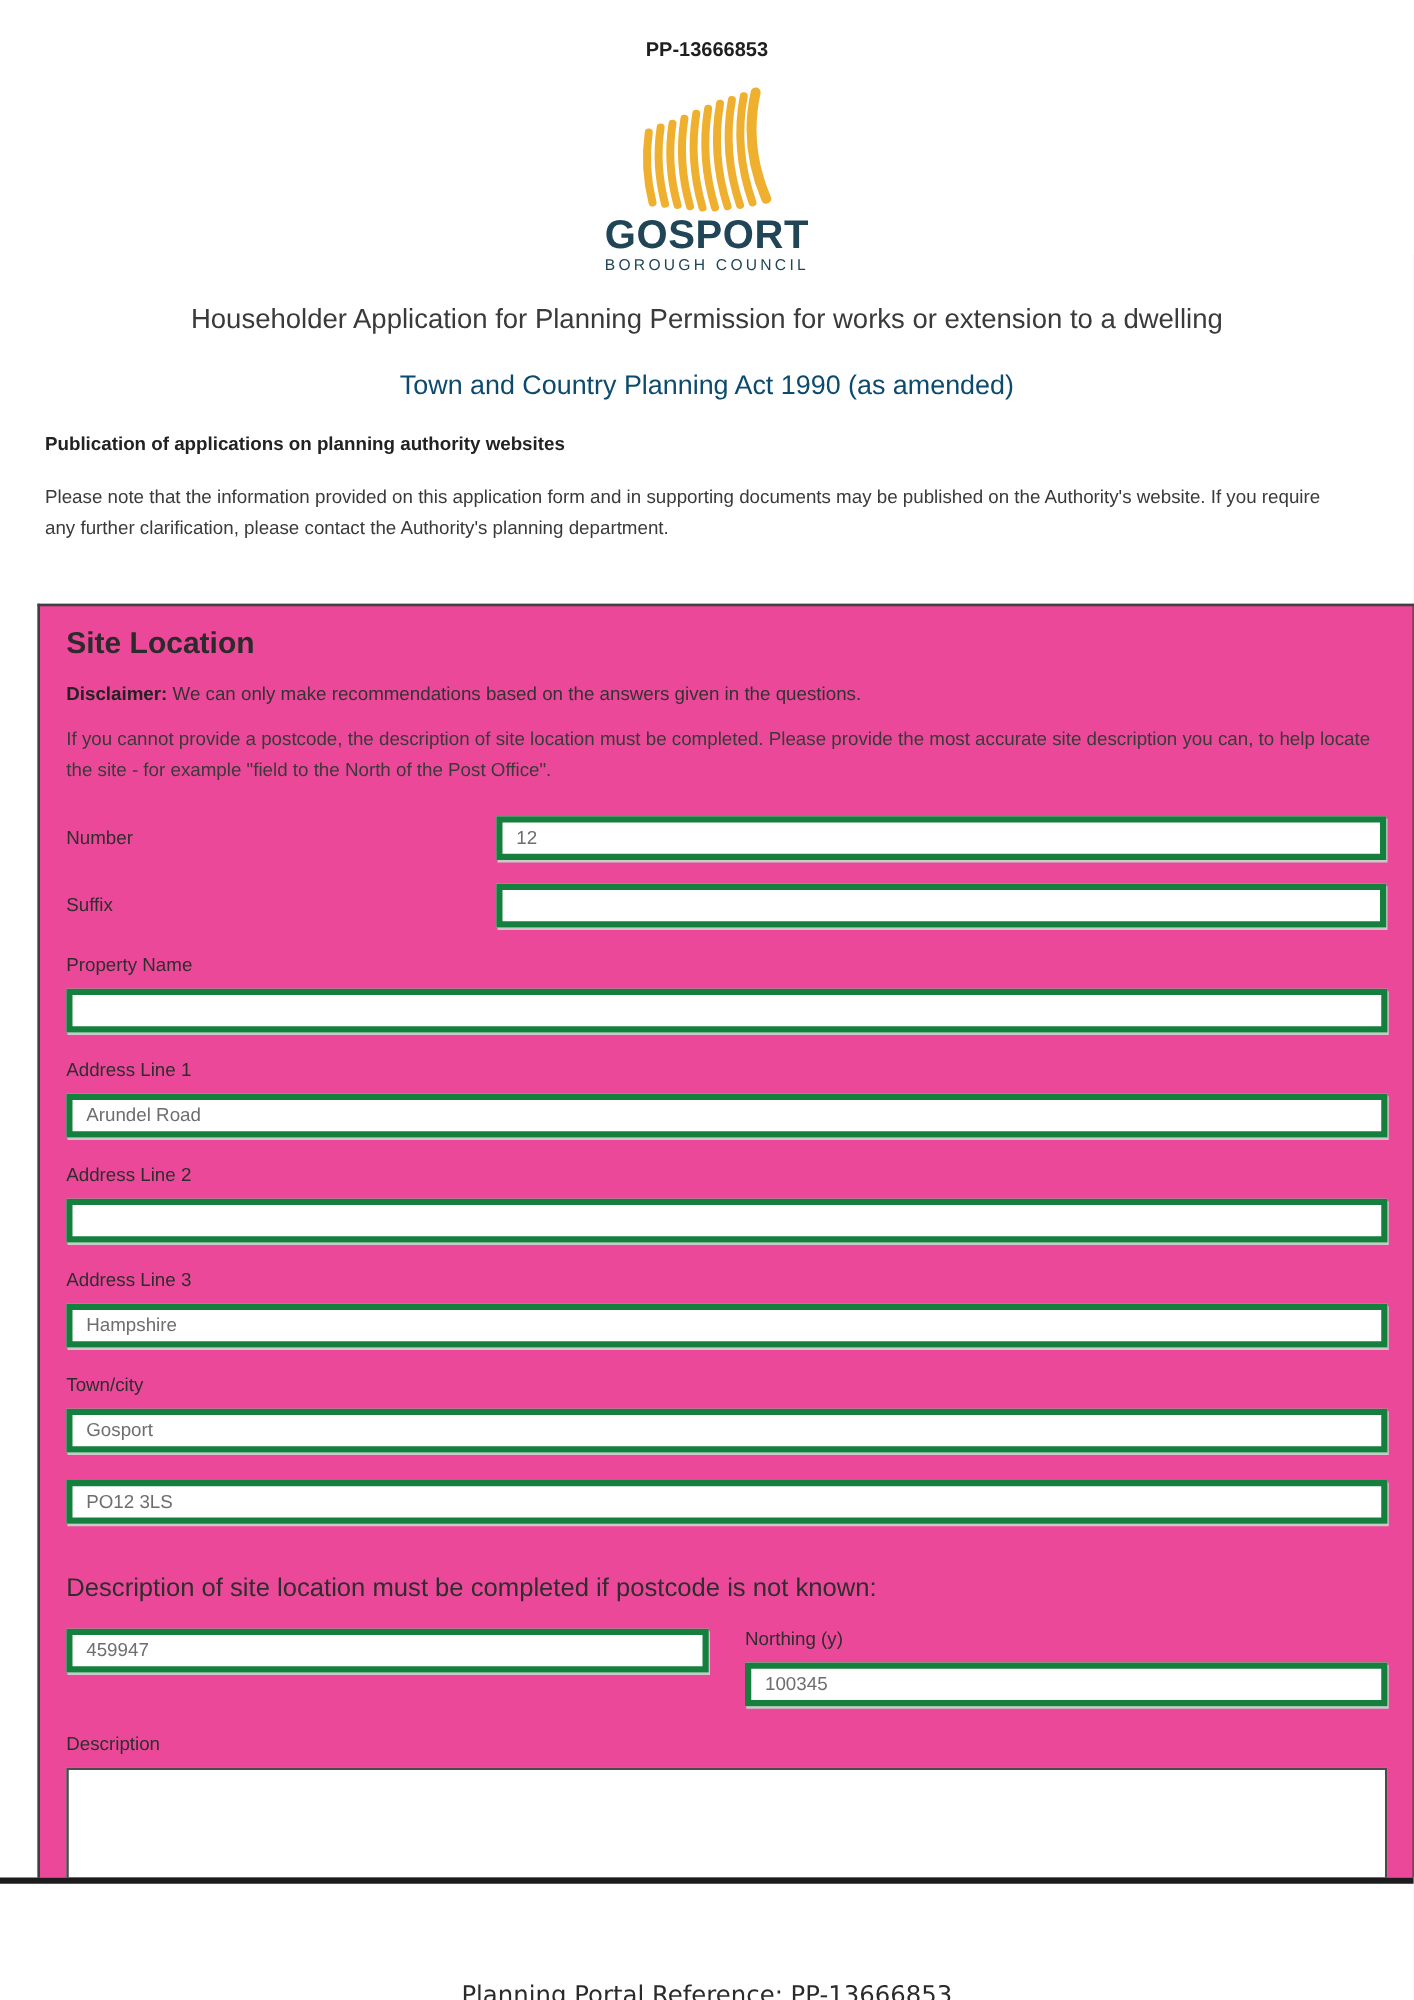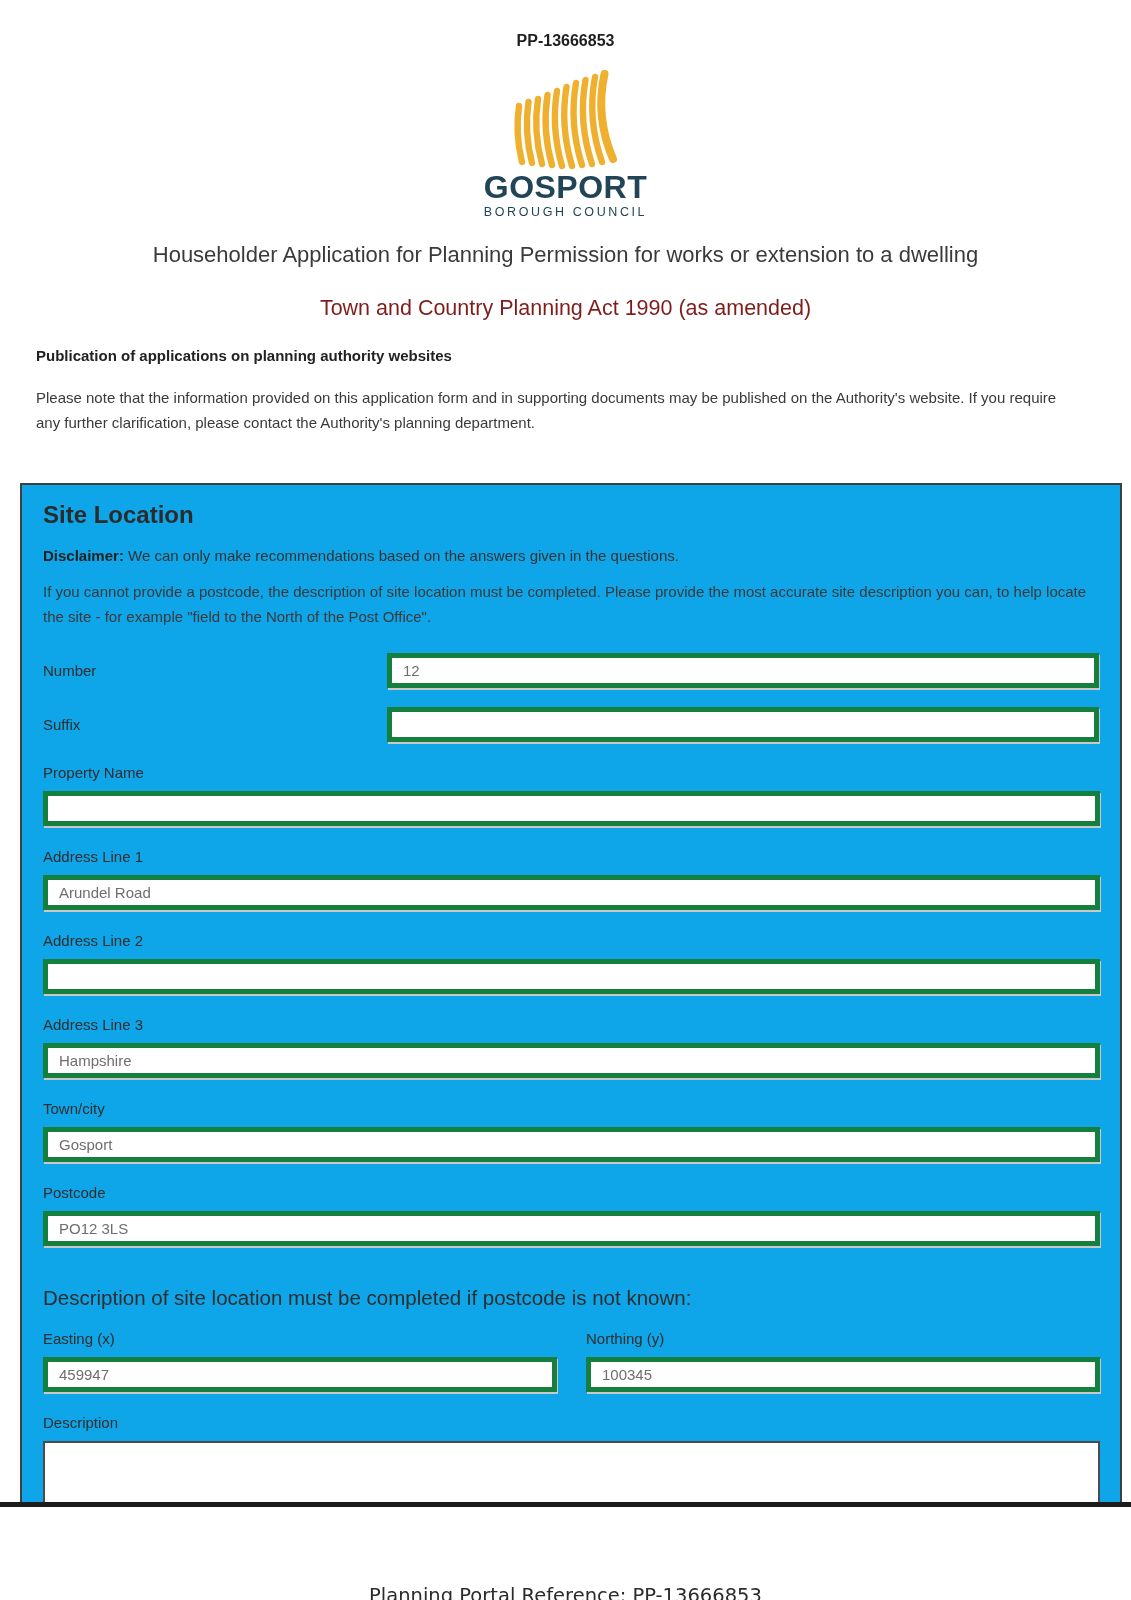--- a/index.html
+++ b/index.html
@@ -42,46 +42,46 @@
     text-align: center;
     font-size: 22px;
     font-weight: 400;
     color: #3a3a3a;
   }
   .doc-subtitle {
     margin-top: 28px;
     text-align: center;
     font-size: 21.5px;
     font-weight: 400;
-    color: #7f1d1d;
+    color: #0c4a6e;
   }
 
   .pub-heading {
     margin: 26px 36px 0;
     font-size: 15px;
     font-weight: bold;
     color: #222222;
   }
   .pub-note {
     margin: 21px 36px 0;
     width: 1040px;
     font-size: 15px;
     line-height: 25px;
     color: #3a3a3a;
   }
 
   .form-box {
     position: absolute;
-    left: 20px; top: 483px;
+    left: 30px; top: 483px;
     width: 1102px; height: 1019px;
     border: 2px solid #3f3f3f;
     border-bottom: none;
     padding: 0 21px;
     overflow: hidden;
-    background: #0ea5e9;
+    background: #ec4899;
   }
 
   .section-heading {
     margin-top: 16px;
     font-size: 24px;
     font-weight: bold;
     color: #2b2b2b;
   }
   .disclaimer {
     margin-top: 18px;
@@ -235,29 +235,27 @@
     <label class="f-label">Address Line 3</label>
     <input class="f-input w-full" type="text" value="Hampshire" style="">
   </div>
 
   <div class="group">
     <label class="f-label">Town/city</label>
     <input class="f-input w-full" type="text" value="Gosport" style="">
   </div>
 
   <div class="group">
-    <label class="f-label">Postcode</label>
     <input class="f-input w-full" type="text" value="PO12 3LS" style="">
   </div>
 
   <h4 class="desc-heading">Description of site location must be completed if postcode is not known:</h4>
 
   <div class="coord-row">
     <div class="coord-col">
-      <label class="f-label">Easting (x)</label>
       <input class="f-input w-half" type="text" value="459947" style="">
     </div>
     <div class="coord-col">
       <label class="f-label">Northing (y)</label>
       <input class="f-input w-half" type="text" value="100345" style="">
     </div>
   </div>
 
   <div class="group">
     <label class="f-label">Description</label>

